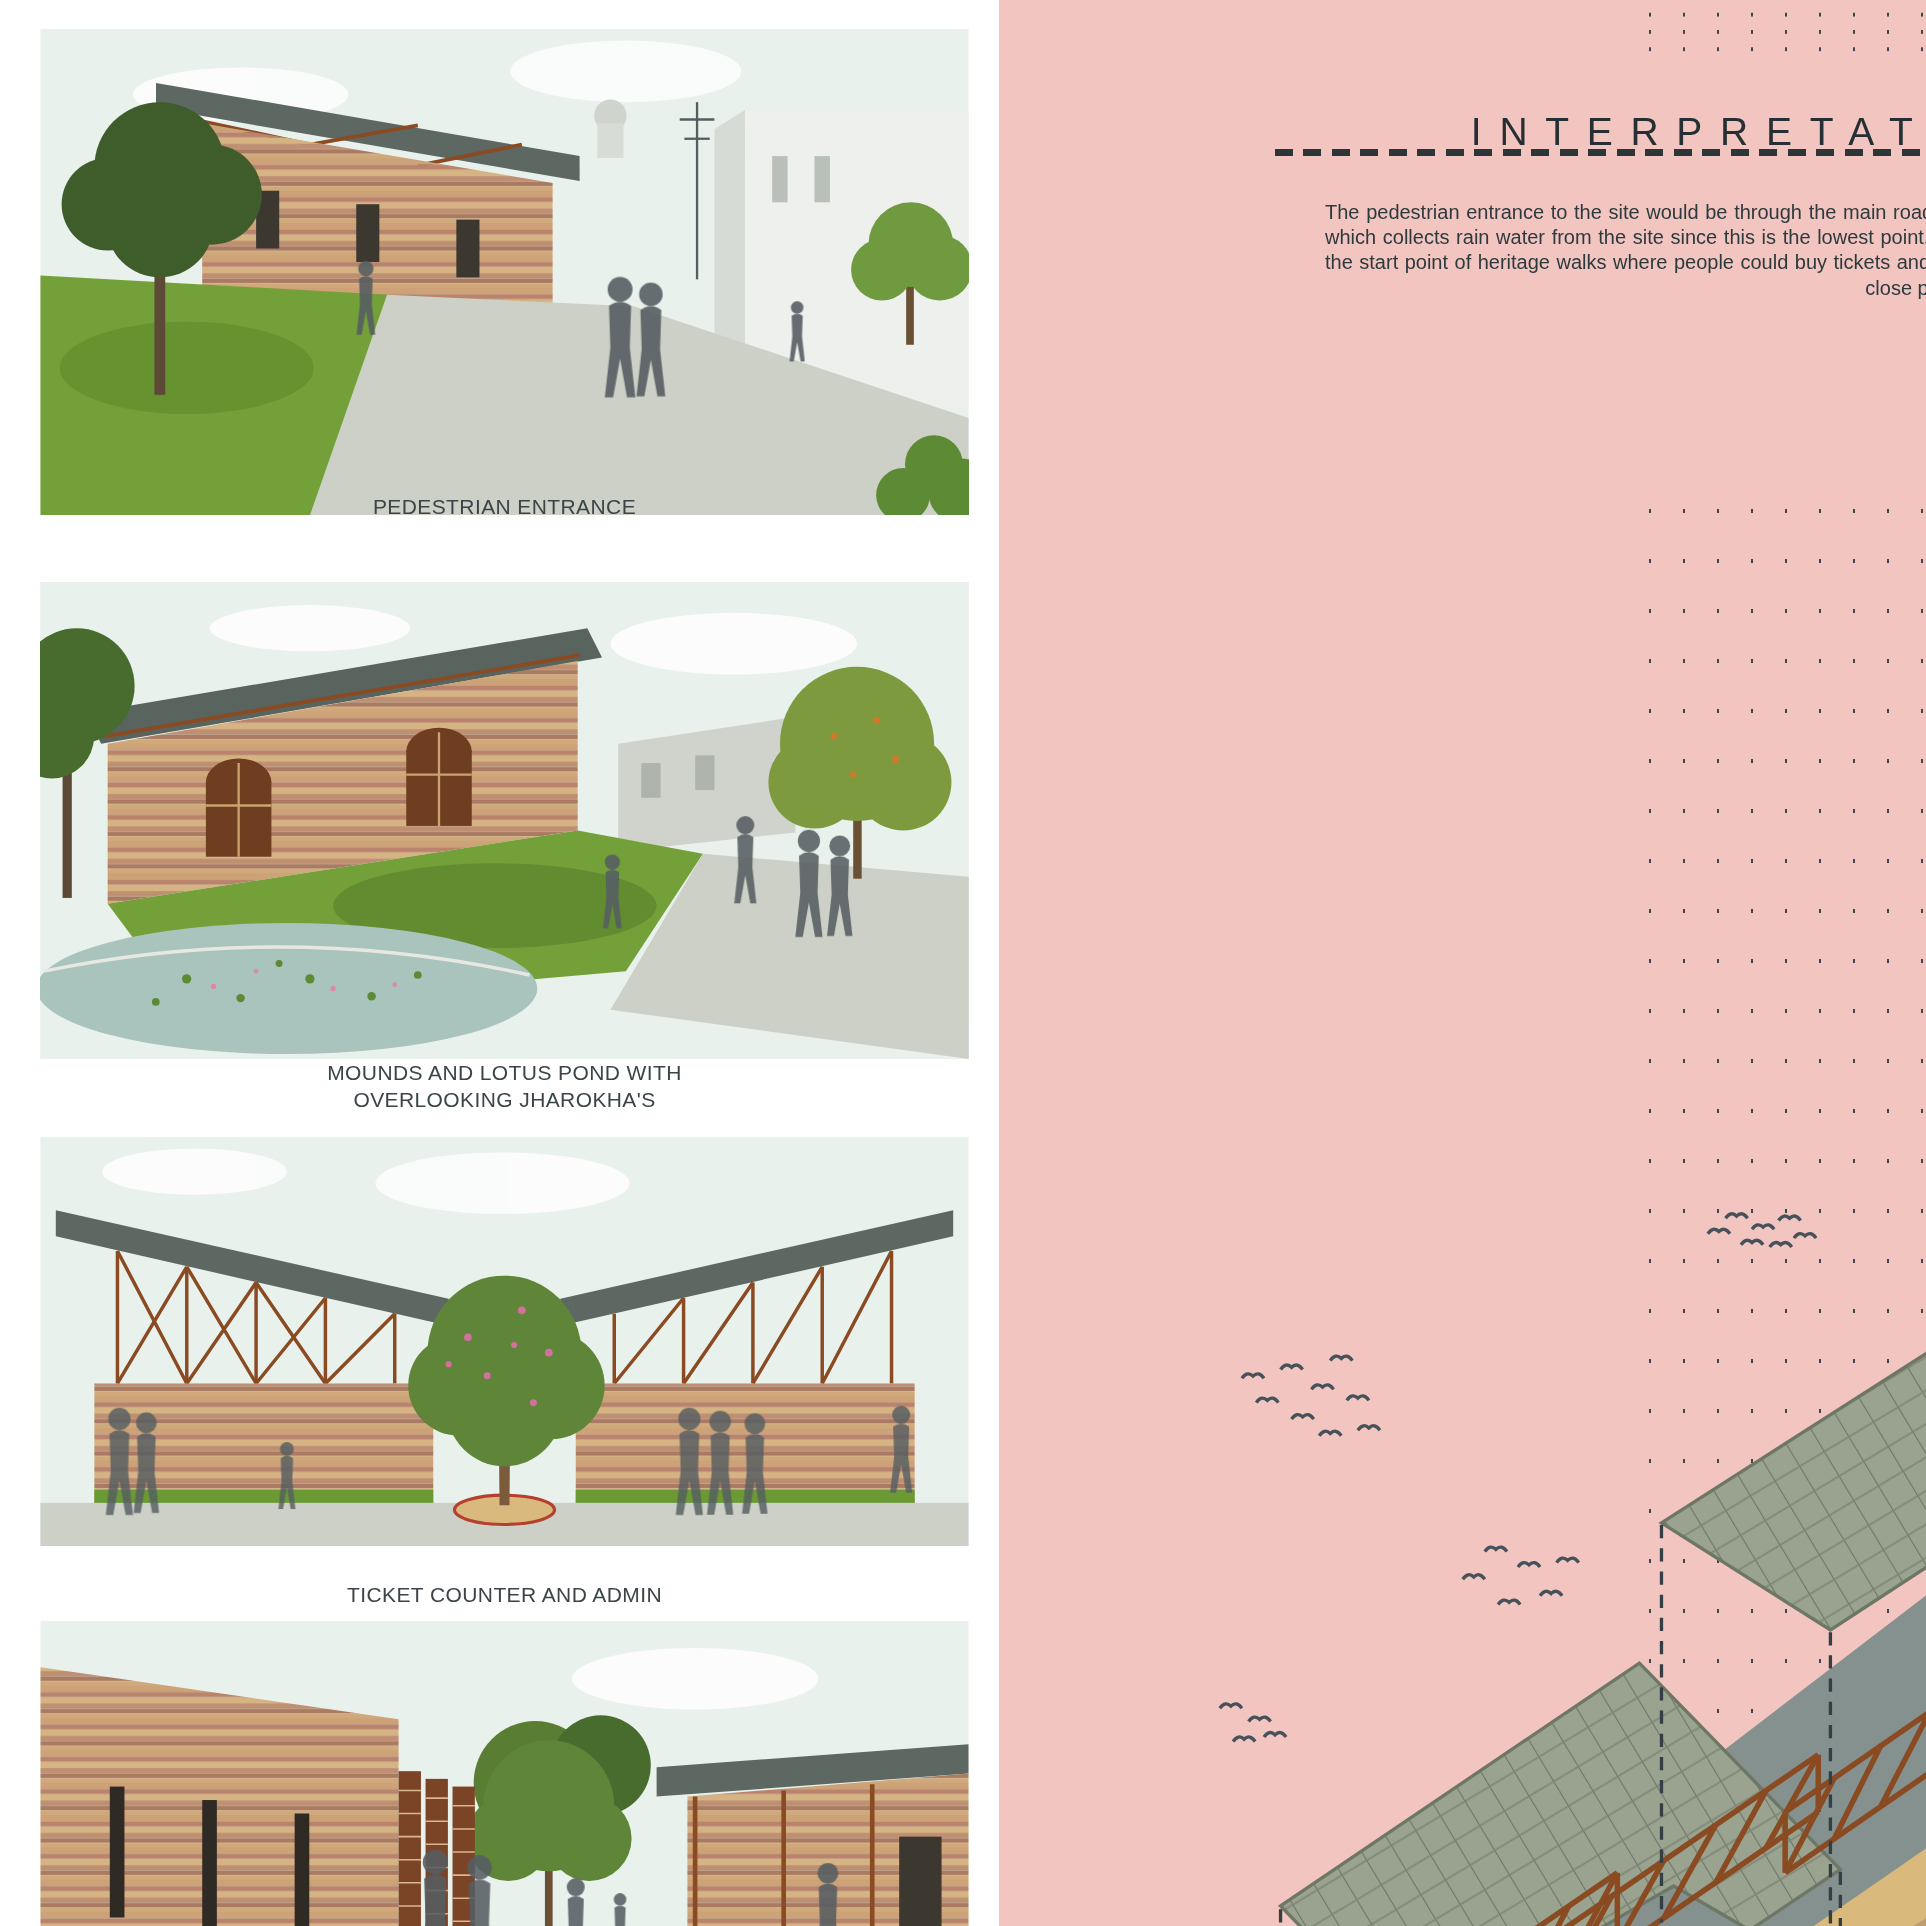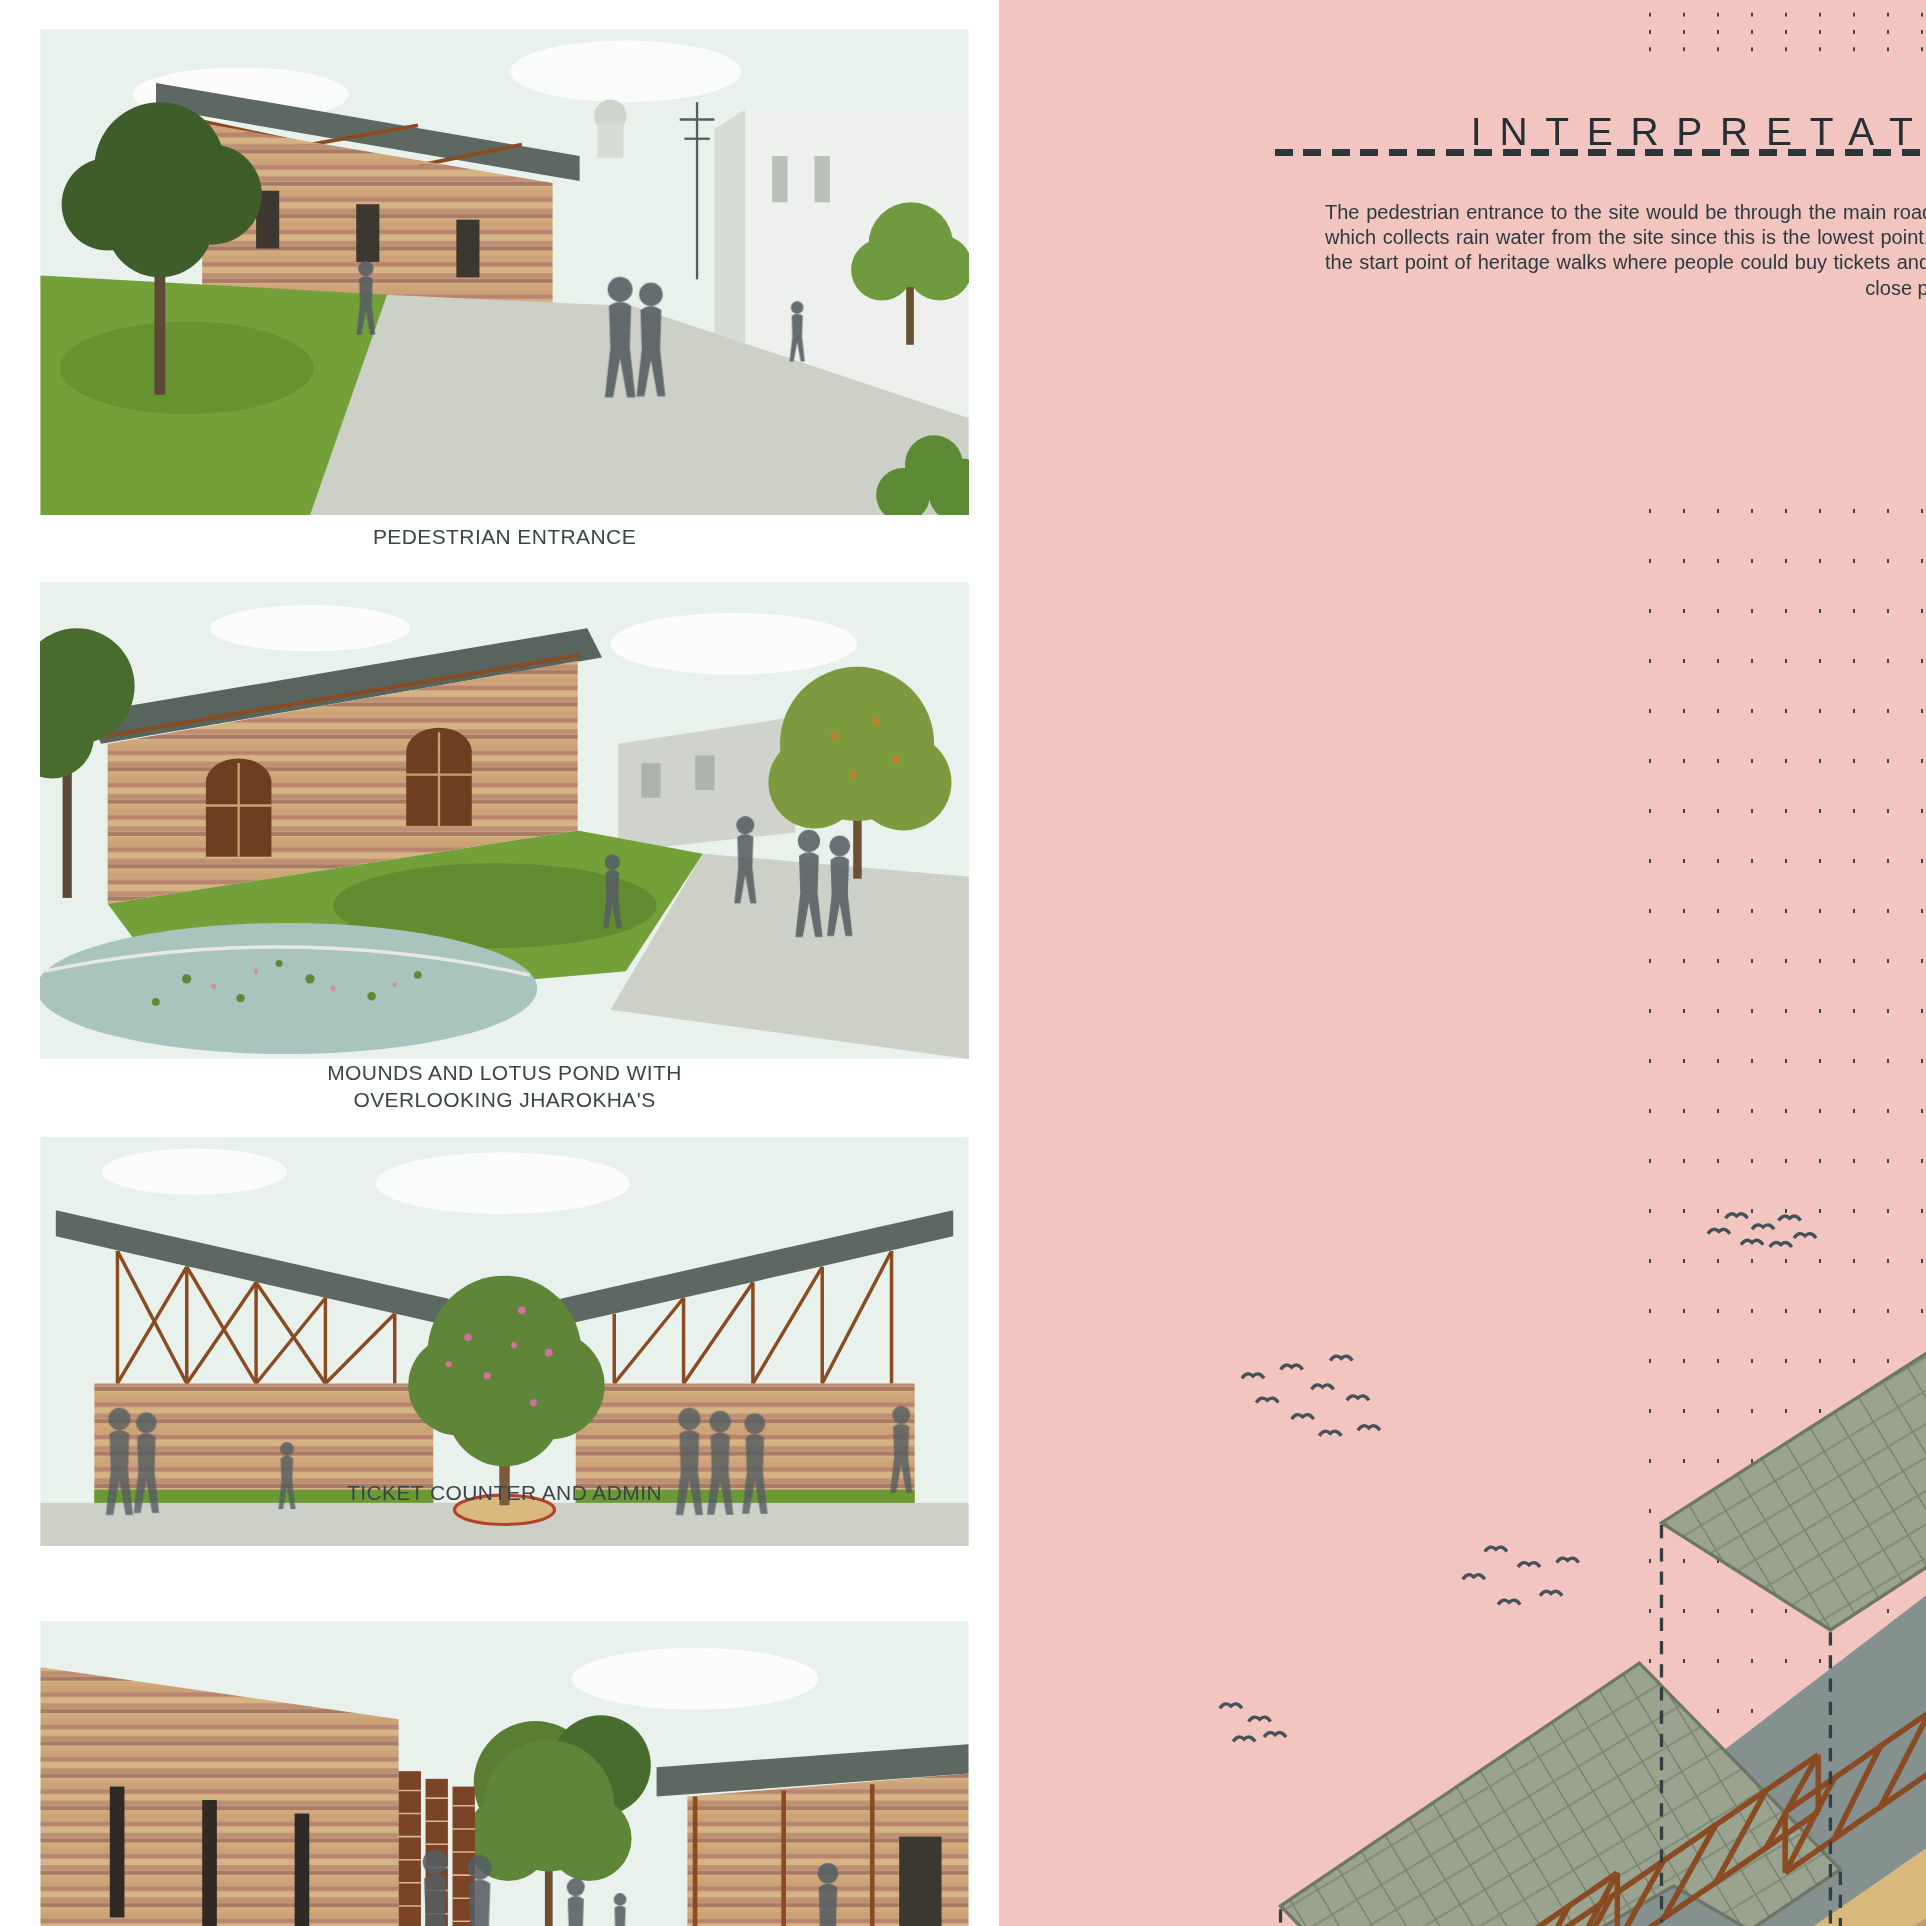--- a/index.html
+++ b/index.html
@@ -176,21 +176,21 @@
         <circle cx="2240" cy="1210" r="70"></circle>
   </g>
   <g fill="#565e62" opacity=".9">
     <use href="#sym-person" transform="translate(1505,640) scale(3.6)"></use>
     <use href="#sym-person" transform="translate(1585,655) scale(3.4)"></use>
     <use href="#sym-person" transform="translate(845,600) scale(2.2)"></use>
     <use href="#sym-person" transform="translate(1965,705) scale(1.8)"></use>
   </g>
 </svg>
 </div>
-<div class="caption" style="top:524px"><span>PEDESTRIAN ENTRANCE</span></div>
+<div class="caption" style="top:494px"><span>PEDESTRIAN ENTRANCE</span></div>
 
 <div class="figure" style="top:582px;height:477px">
 <svg viewBox="0 0 2410 1238">
   <rect width="2410" height="1238" fill="#e9f1ec"></rect>
   <g fill="#ffffff" opacity=".8">
     <ellipse cx="1800" cy="160" rx="320" ry="80"></ellipse>
         <ellipse cx="700" cy="120" rx="260" ry="60"></ellipse>
   </g>
   <g>
     <polygon points="1500,420 1960,350 1960,650 1500,700" fill="#cfd3cb"></polygon>
@@ -316,21 +316,21 @@
     <use href="#sym-person" transform="translate(205,700) scale(3.2)"></use>
     <use href="#sym-person" transform="translate(275,712) scale(3.0)"></use>
     <use href="#sym-person" transform="translate(640,790) scale(2.0)"></use>
     <use href="#sym-person" transform="translate(1685,700) scale(3.2)"></use>
     <use href="#sym-person" transform="translate(1765,708) scale(3.1)"></use>
     <use href="#sym-person" transform="translate(1855,714) scale(3.0)"></use>
     <use href="#sym-person" transform="translate(2235,695) scale(2.6)"></use>
   </g>
 </svg>
 </div>
-<div class="caption" style="top:1480px"><span>TICKET COUNTER AND ADMIN</span></div>
+<div class="caption" style="top:1582px"><span>TICKET COUNTER AND ADMIN</span></div>
 
 <div class="figure" style="top:1621px;height:464px">
 <svg viewBox="0 0 2410 1205">
   <rect width="2410" height="1205" fill="#e9f1ec"></rect>
   <ellipse cx="1700" cy="150" rx="320" ry="80" fill="#ffffff" opacity=".8"></ellipse>
   <g fill="#587d33">
     <circle cx="1285" cy="420" r="160"></circle>
         <circle cx="1455" cy="375" r="130" fill="#486c2e"></circle>
   </g>
   <g>

